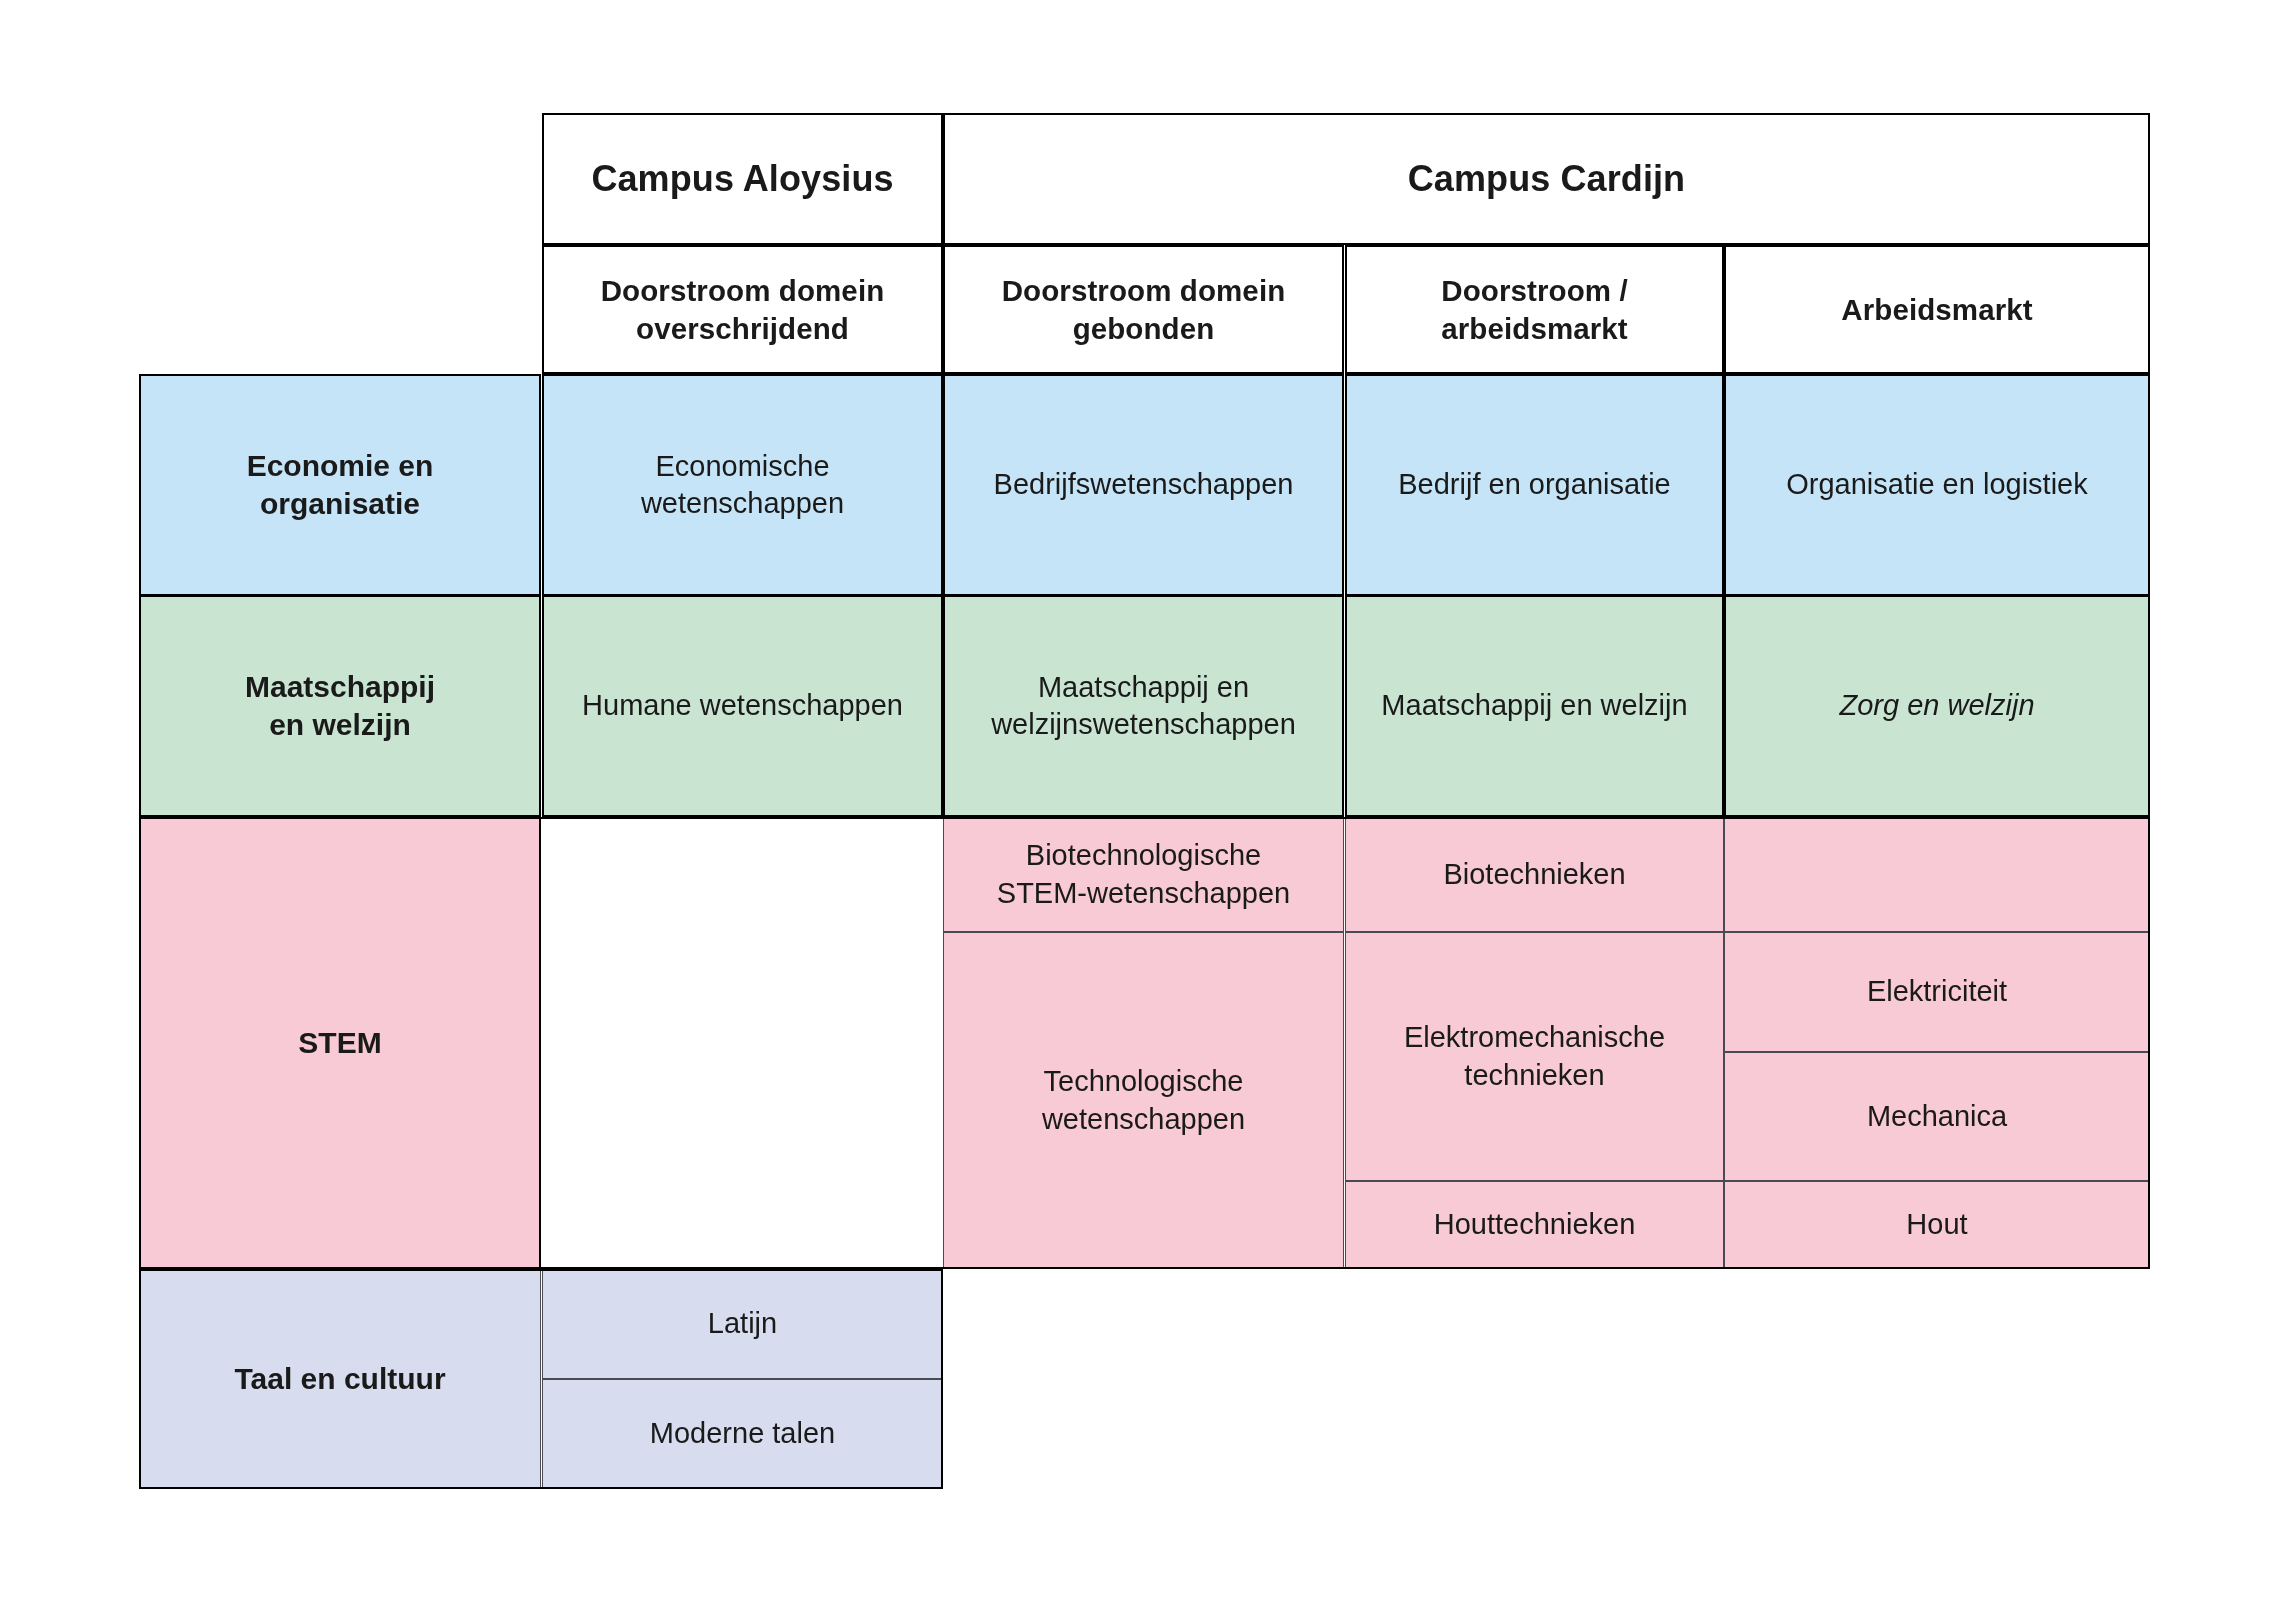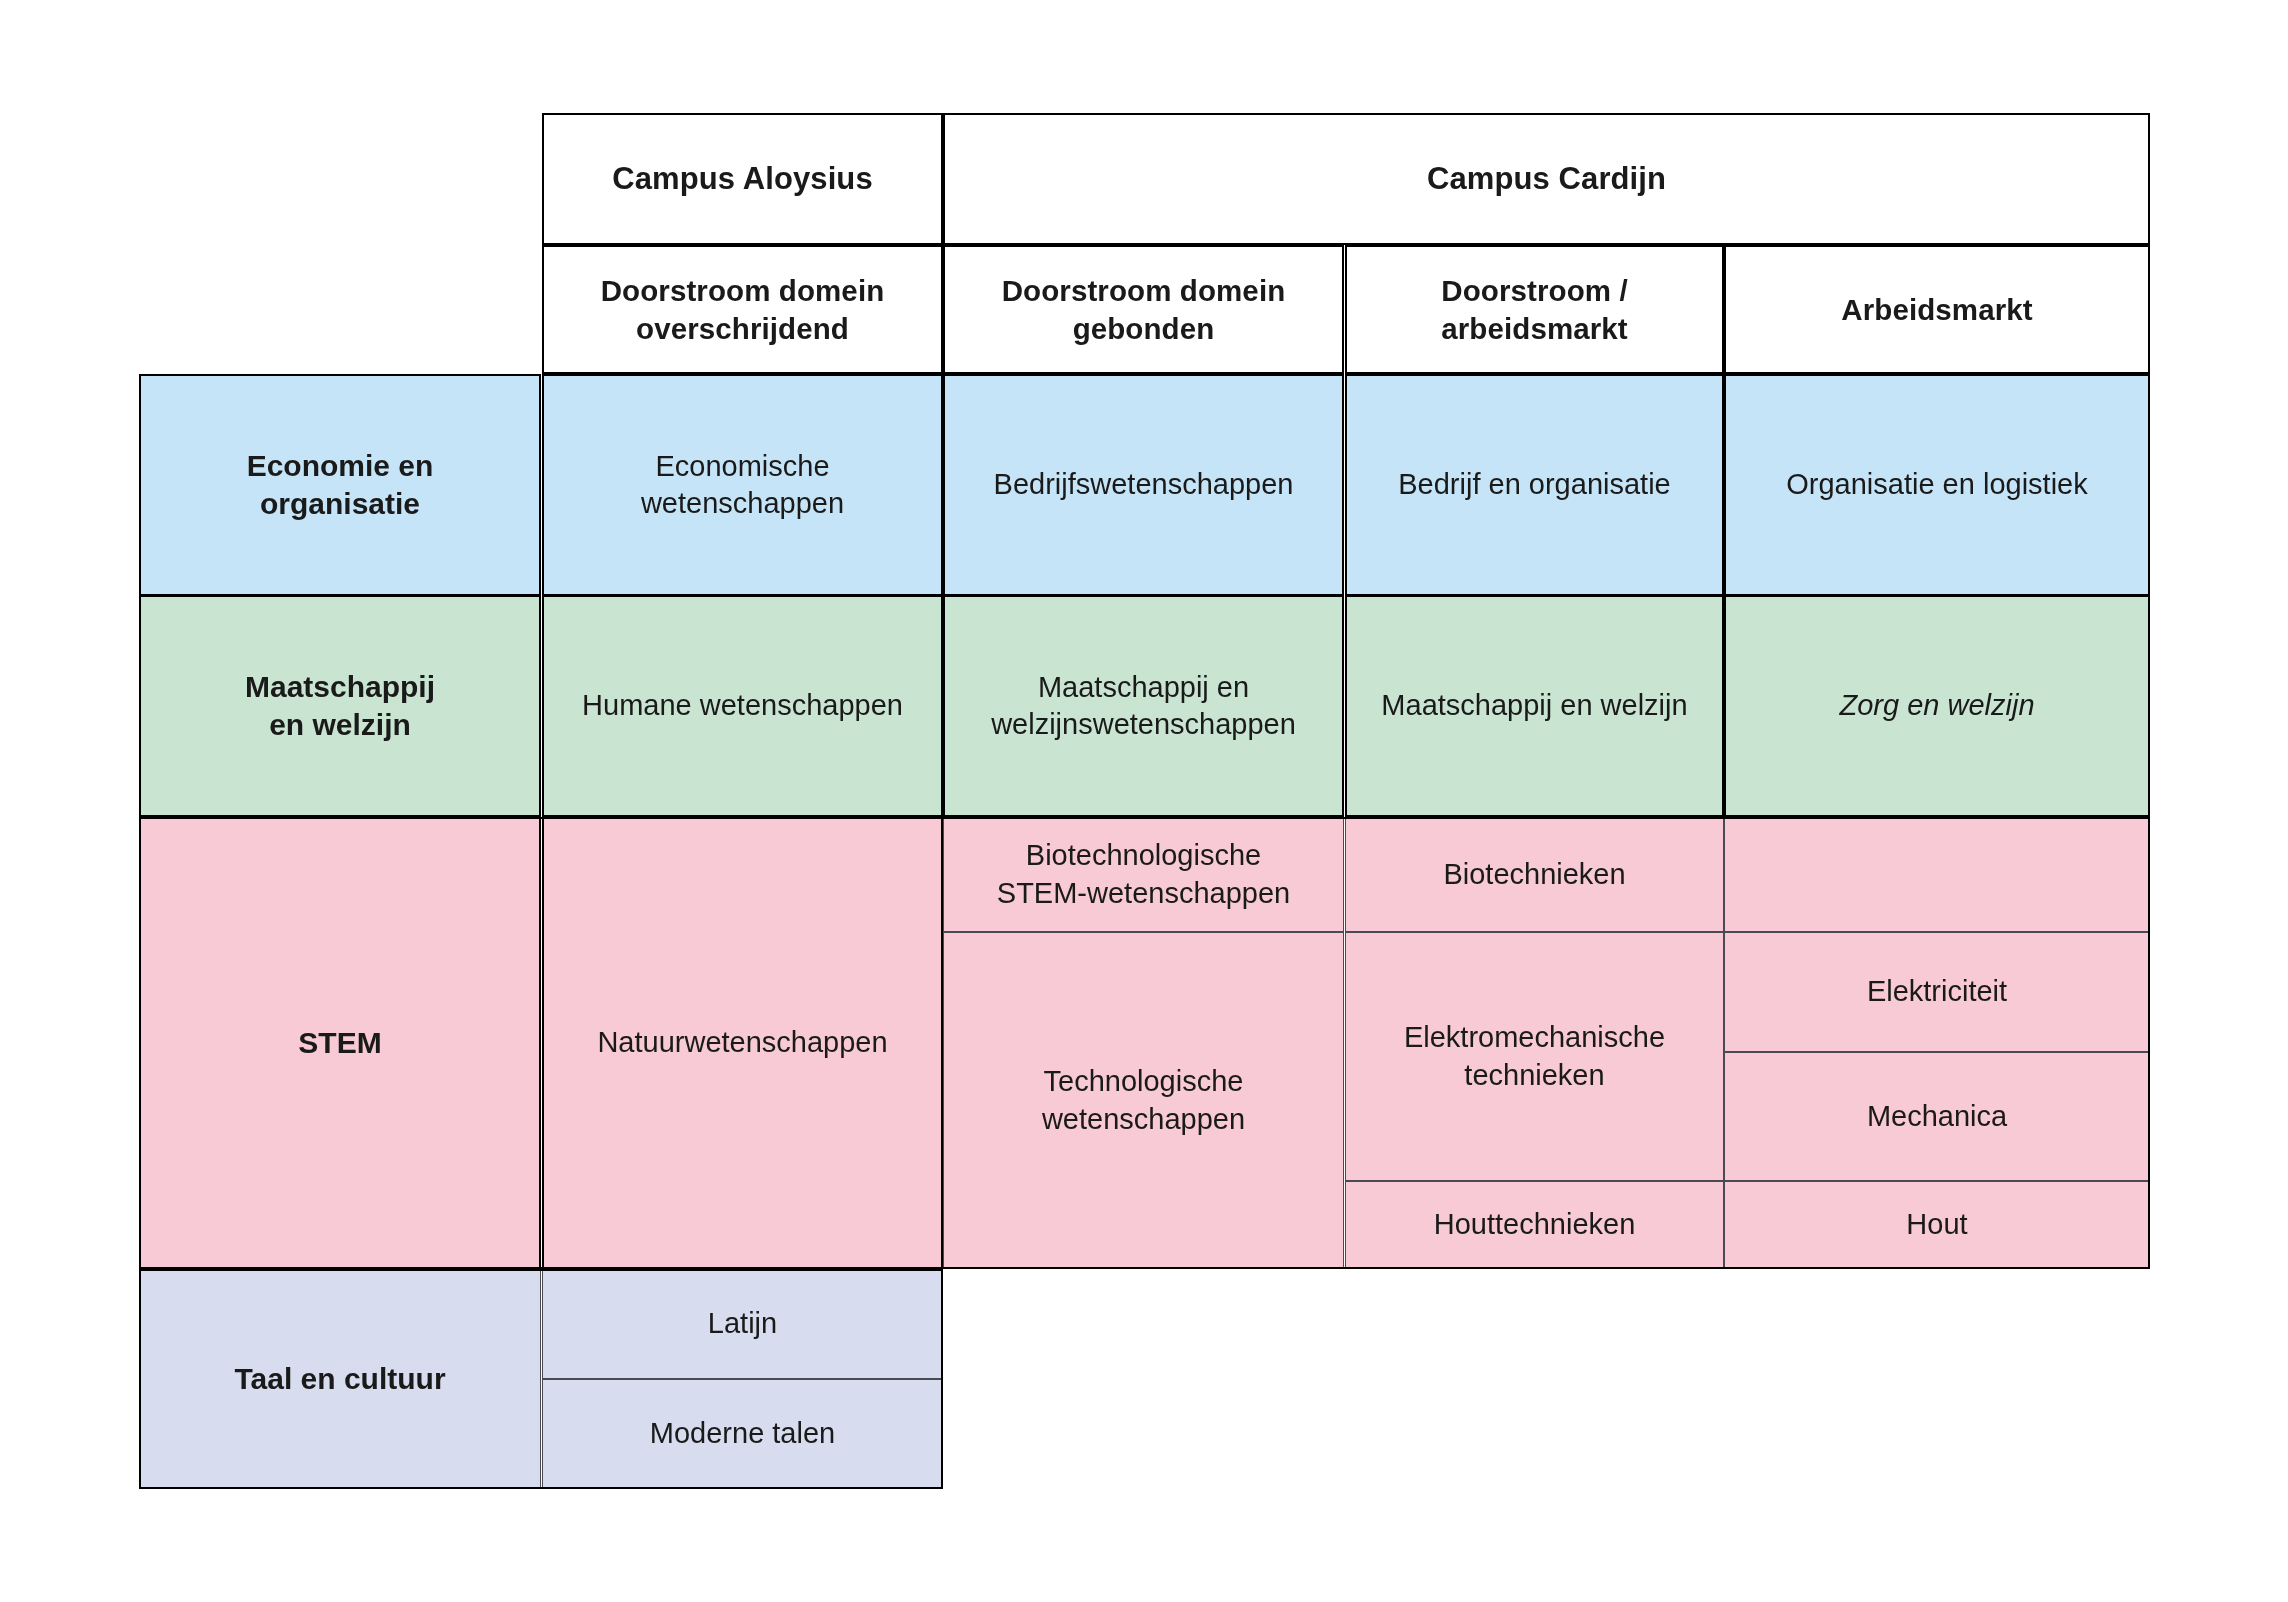--- a/index.html
+++ b/index.html
@@ -37,21 +37,21 @@
   
   .bd-thick { border: 2.8px solid #000000; }
   .bd-thin  { border: 1.8px solid #4a4a52; }
 
   .hdr {
     background: #ffffff;
     font-weight: bold;
     font-size: 29.5px;
     letter-spacing: 0.1px;
   }
-  .hdr-campus { font-size: 31px; }
+  .hdr-campus { font-size: 36px; }
 
   .rowlabel {
     font-weight: bold;
     font-size: 30px;
   }
 
   .body-cell {
     font-size: 29px;
     font-weight: normal;
   }
@@ -100,21 +100,20 @@
 
   <div class="cell bd-thick fill-green body-cell" style="left:943px; top:595px; width:401px; height:222px;">Maatschappij en
 welzijnswetenschappen</div>
 
   <div class="cell bd-thick fill-green body-cell" style="left:1345px; top:595px; width:379px; height:222px;">Maatschappij en welzijn</div>
 
   <div class="cell bd-thick fill-green body-cell" style="left:1724px; top:595px; width:426px; height:222px;font-style:italic;">Zorg en welzijn</div>
 
   <div class="cell bd-thick fill-pink rowlabel" style="left:139px; top:817px; width:402px; height:452px;">STEM</div>
 
-  <div class="cell bd-thick fill-pink body-cell" style="left:542px; top:817px; width:401px; height:452px;">Natuurwetenschappen</div>
 
   <div class="cell bd-thin fill-pink body-cell" style="left:943px; top:817px; width:401px; height:115px;">Biotechnologische
 STEM-wetenschappen</div>
 
   <div class="cell bd-thin fill-pink body-cell" style="left:943px; top:932px; width:401px; height:337px;">Technologische
 wetenschappen</div>
 
   <div class="cell bd-thin fill-pink body-cell" style="left:1345px; top:817px; width:379px; height:115px;">Biotechnieken</div>
 
   <div class="cell bd-thin fill-pink body-cell" style="left:1345px; top:932px; width:379px; height:249px;">Elektromechanische

